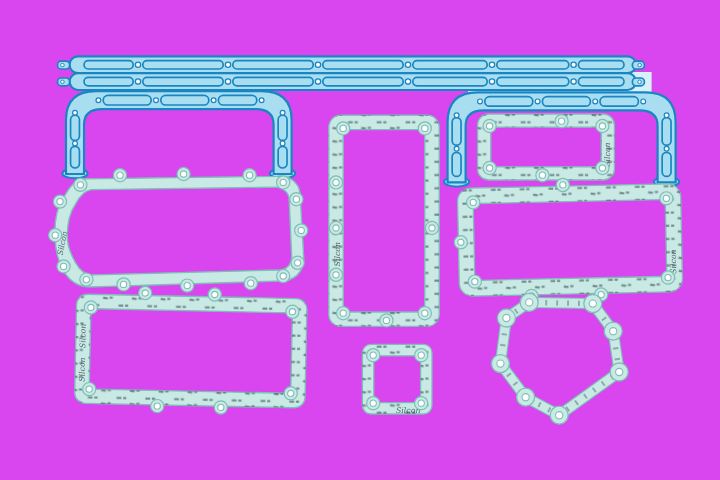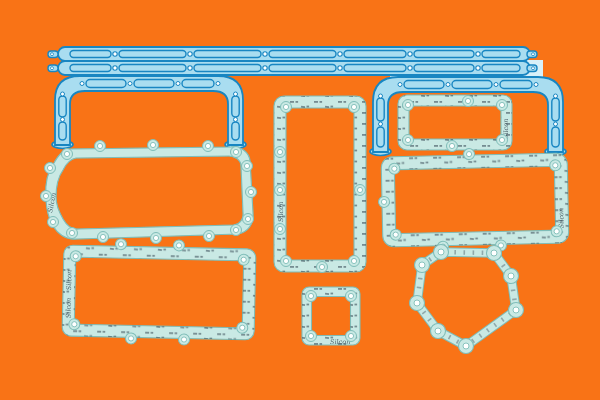--- a/index.html
+++ b/index.html
@@ -1,18 +1,18 @@
 <!DOCTYPE html>
 <html><head>
 <meta charset="utf-8">
 <style>
   html,body{margin:0;padding:0;background:#ffffff;}
   .stage{
     position:relative;width:600px;height:400px;margin:0 auto;
-    background:#f97316;overflow:hidden;
+    background:#d946ef;overflow:hidden;
     font-family:"DejaVu Sans", sans-serif;
   }
   .stage svg{position:absolute;inset:0;}
   .wm{
     font-family:"DejaVu Serif", serif;
     font-size:6.5px;font-style:italic;fill:#31424e;opacity:.8;
   }
 </style>
 </head>
 <body>

